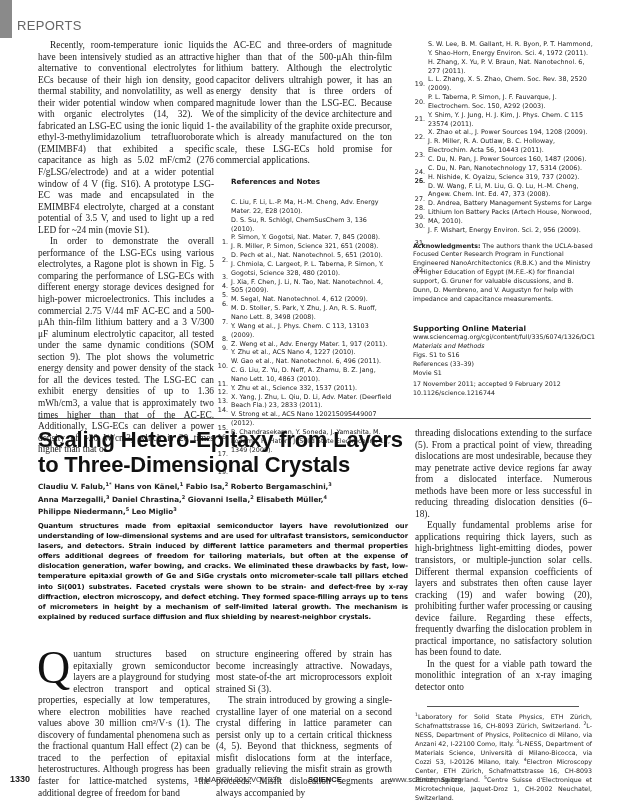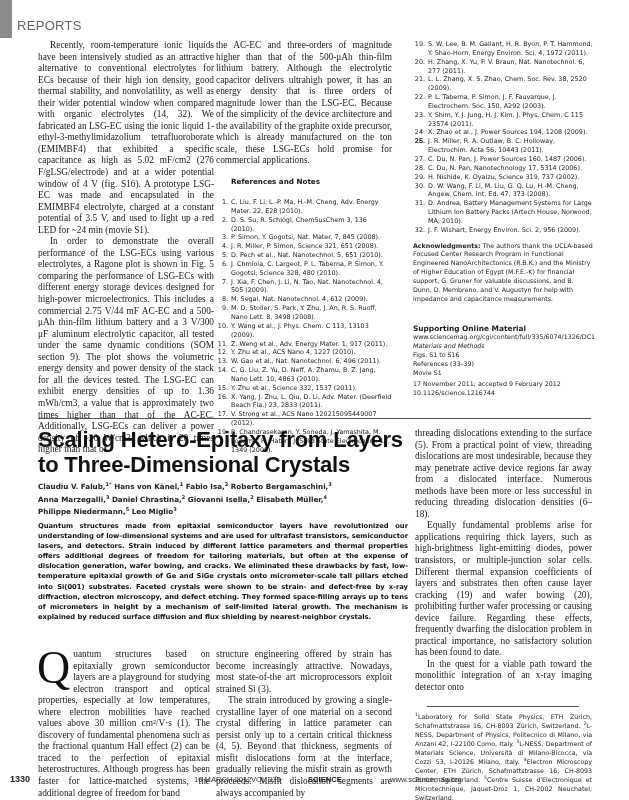--- a/index.html
+++ b/index.html
@@ -10,21 +10,21 @@
   .col { position:absolute; }
   .body-text { font-family:"Liberation Serif", serif; font-size:9.35px; line-height:11.55px; text-align:justify; hyphens:auto; }
   .body-text p { margin:0; text-indent:0;font-family:Liberation Serif, serif; }
   .body-text p.ind { text-indent:12px; }
   #top-col1 { left:38px; top:40px; width:176px; }
   #top-col2 { left:216px; top:40px; width:176px; }
   #top-col3 { left:413px; top:40px; width:180px; }
 
   .refs { font-family:"DejaVu Sans", sans-serif; font-size:6.4px; line-height:8.85px; color:#222; }
   .ref { position:relative; padding-left:15px; }
-  .ref .num { position:absolute; left:0; width:12px; text-align:right; }
+  .ref .num { position:absolute; left:0; width:12px; text-align:right;margin-top:40px; }
   .refs-heading { font-family:"DejaVu Sans", sans-serif; font-weight:bold; font-size:7.2px; margin:10px 0 12px 15px; }
   .ack { font-family:"DejaVu Sans", sans-serif; font-size:6.3px; line-height:8.9px; margin-top:7px; color:#222; }
   .ack b { font-weight:bold; }
   .som-heading { font-family:"DejaVu Sans", sans-serif; font-weight:bold; font-size:7.4px; margin-top:20px; }
   .som-line { font-family:"DejaVu Sans", sans-serif; font-size:6.3px; line-height:8.9px; }
   .som-line.it { font-style:italic; }
   .dates { font-family:"DejaVu Sans", sans-serif; font-size:6.3px; line-height:8.9px; margin-top:3px; }
 
   #separator { position:absolute; left:38px; top:418px; width:553px; height:0; border-top:1px solid #555; }
 

